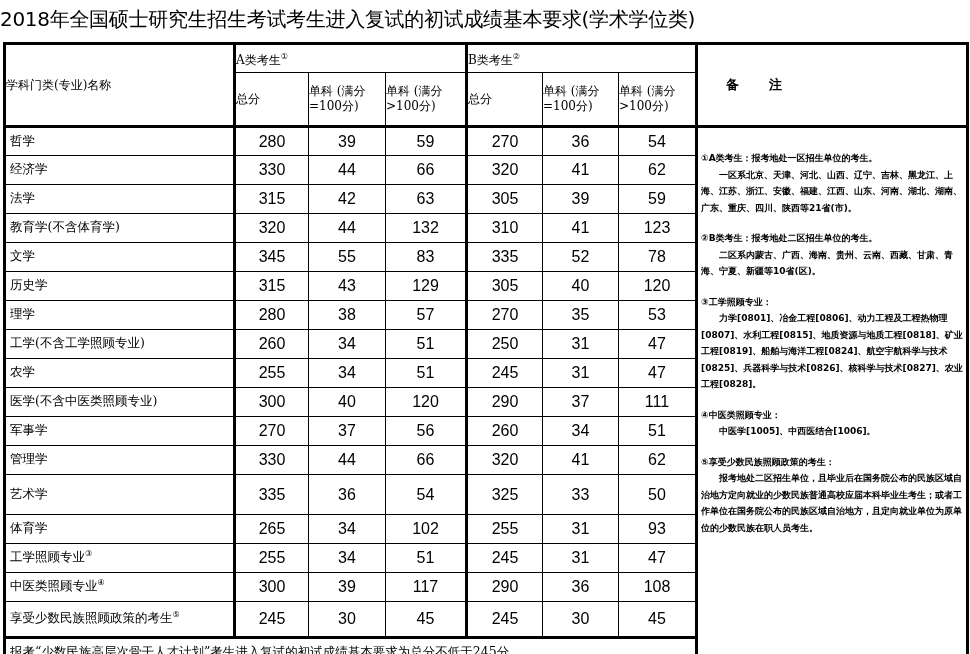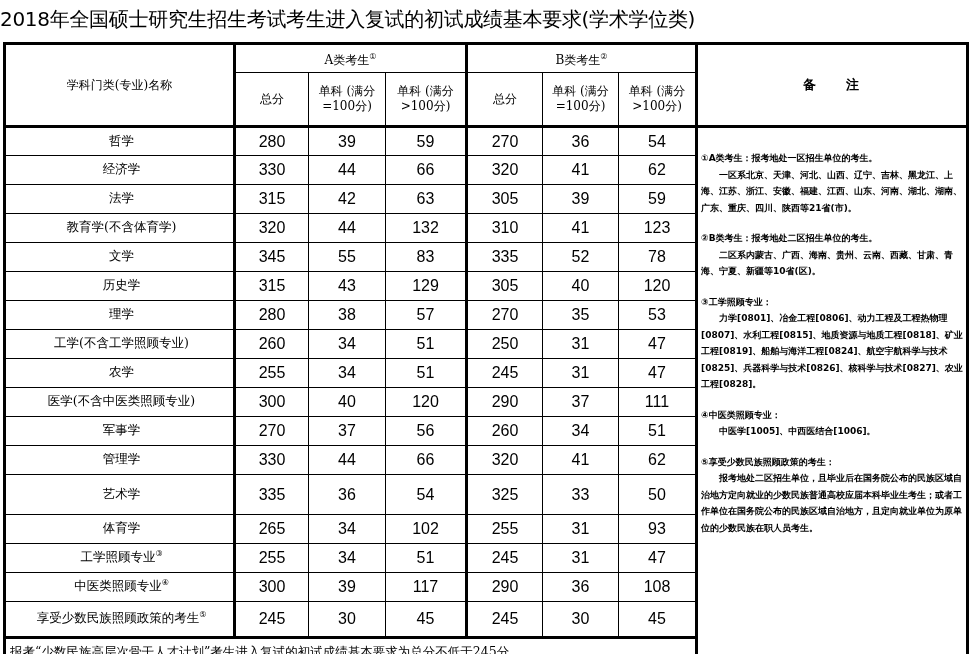--- a/index.html
+++ b/index.html
@@ -35,33 +35,31 @@
       border: 3px solid #000;
     }
     table.main td {
       border: 1px solid #000;
       padding: 0;
       overflow: hidden;
     }
     .thick-l { border-left: 3px solid #000 !important; }
     .thick-b { border-bottom: 3px solid #000 !important; }
     .hdr {
-      text-align: center;
       vertical-align: middle;
       font-size: 12px;
       line-height: 15px;
     }
     .hdr sup { font-size: 8px; }
     .subj {
       font-size: 12.5px;
       padding-left: 4px !important;
       white-space: nowrap;
       vertical-align: middle;
       height: 27px;
-      text-align: center;
     }
     .subj sup { font-size: 8px; }
     .num {
       text-align: center;
       vertical-align: middle;
       font-family: "Liberation Sans", "DejaVu Sans", sans-serif;
       font-size: 16px;
     }
     .notes {
       vertical-align: top;

